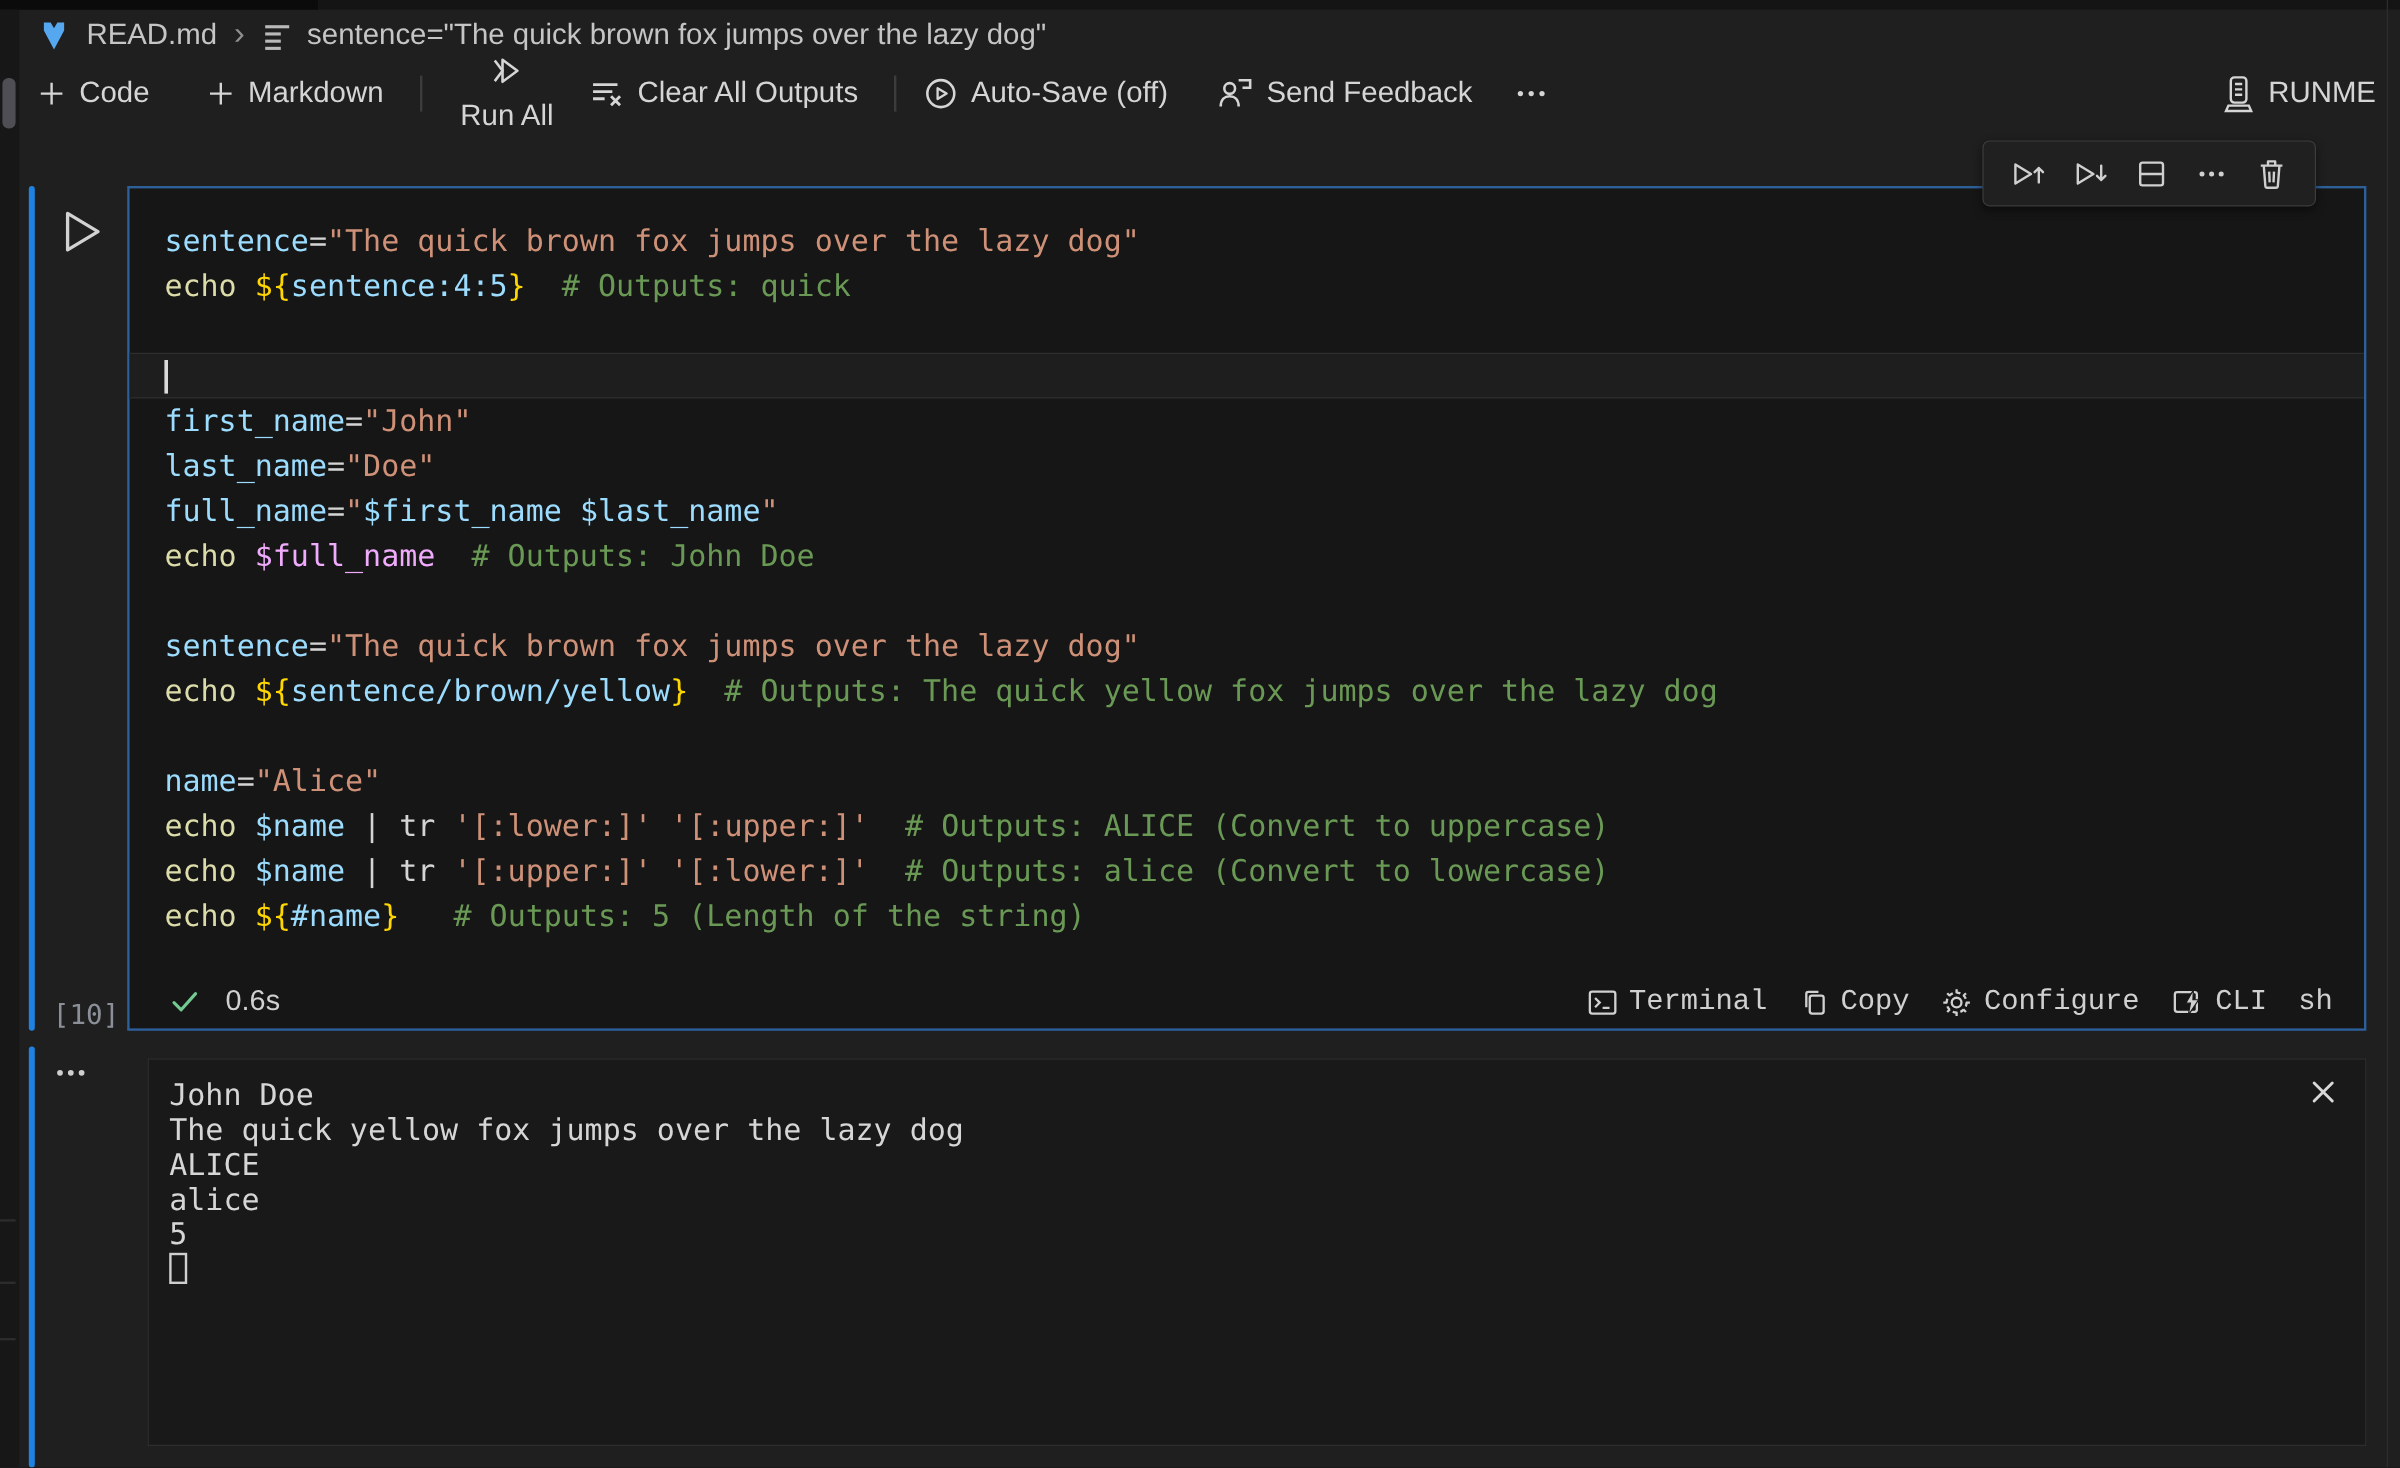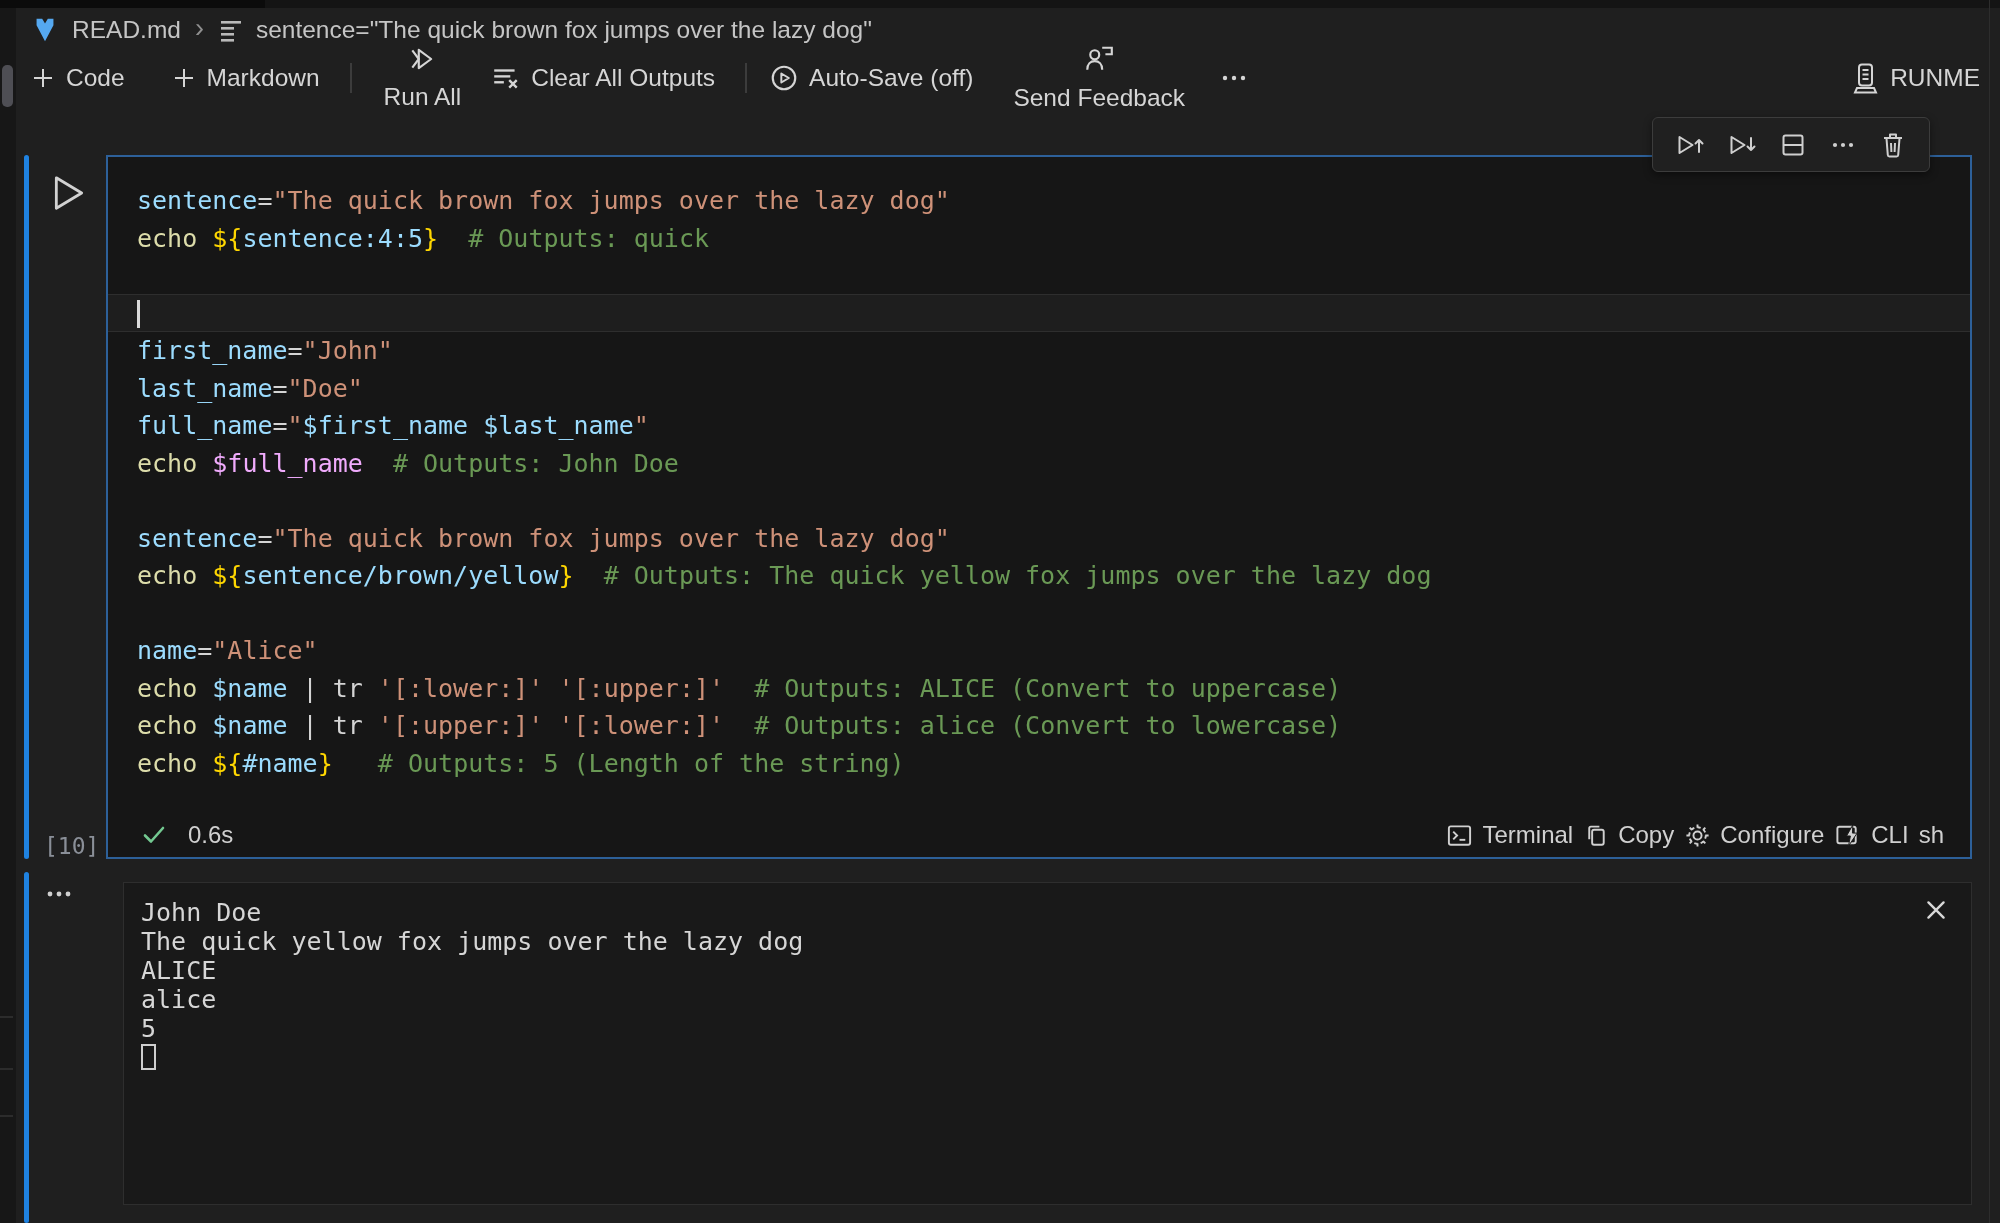--- a/index.html
+++ b/index.html
@@ -26,39 +26,39 @@
   #breadcrumb .sep{color:#8f8f8f;font-size:27px;margin:0 2px 4px 2px;}
 
   
   #toolbar{left:0;top:52px;width:2000px;height:52px;display:flex;align-items:center;padding:0 14px 0 30px;font-size:24.5px;color:#d5d5d5;}
   .tb-item{display:flex;align-items:center;gap:10px;cursor:default;white-space:nowrap;}
   .tb-sep{width:2px;height:30px;background:#3c3c3c;margin:0 0 0 30px;}
   #tb-markdown{margin-left:46px;justify-content:space-between;}
   #tb-runall{margin-left:32px;flex-direction:column;}
   #tb-clear{margin-left:30px;}
   #tb-autosave{margin-left:22px;}
-  #tb-feedback{margin-left:40px;flex-direction:column;}
+  #tb-feedback{margin-left:40px;}
   #tb-more{margin-left:34px;}
   #tb-runme{margin-left:auto;margin-right:6px;display:flex;align-items:center;gap:10px;}
 
   
   #focus-bar-1{left:24px;top:155px;width:5px;height:704px;background:var(--accent);border-radius:3px;}
   #focus-bar-2{left:24px;top:872px;width:5px;height:351px;background:var(--accent);border-radius:3px;}
   #run-btn{left:50px;top:172px;}
   #cell-frame{left:106px;top:155px;width:1866px;height:704px;border:2px solid var(--cell-border);background:var(--editor-bg);}
   #current-line{left:0;right:0;top:137px;height:38px;background:#1e1e1e;border-top:1px solid #2e2e2e;border-bottom:1px solid #2e2e2e;}
   #code-area{left:29px;top:25px;right:8px;font-family:"DejaVu Sans Mono",monospace;font-size:25px;line-height:37.5px;}
   .code-line{white-space:pre;height:37.5px;}
   .caret{display:inline-block;width:3px;height:28px;background:#dadada;vertical-align:-6px;}
   #exec-count{left:44px;top:833px;font-family:"DejaVu Sans Mono",monospace;font-size:23px;color:#8a8f98;}
 
   
   #cell-statusbar{left:0;right:0;bottom:0;height:44px;display:flex;align-items:center;font-size:24px;color:#d0d0d0;}
   #status-left{display:flex;align-items:center;gap:20px;margin-left:32px;}
-  #status-right{display:flex;align-items:center;gap:10px;margin-left:auto;margin-right:26px;}
+  #status-right{display:flex;align-items:center;gap:26px;margin-left:auto;margin-right:26px;font-family:Liberation Mono, monospace;}
   .st-item{display:flex;align-items:center;gap:9px;white-space:nowrap;}
 
   
   #cell-toolbar{left:1652px;top:117px;width:278px;height:55px;background:#202020;border:1px solid #3c3c3c;border-radius:6px;display:flex;align-items:center;justify-content:center;gap:22px;box-shadow:0 3px 8px rgba(0,0,0,.45);}
 
   
   #output-menu{left:42px;top:880px;}
   #output-box{left:123px;top:882px;width:1849px;height:323px;background:var(--output-bg);border:1px solid #2e2e2e;}
   #output-lines{left:17px;top:15px;right:60px;font-family:"DejaVu Sans Mono",monospace;font-size:25px;line-height:29px;color:#d6d6d6;}
   .out-line{white-space:pre;height:29px;}

